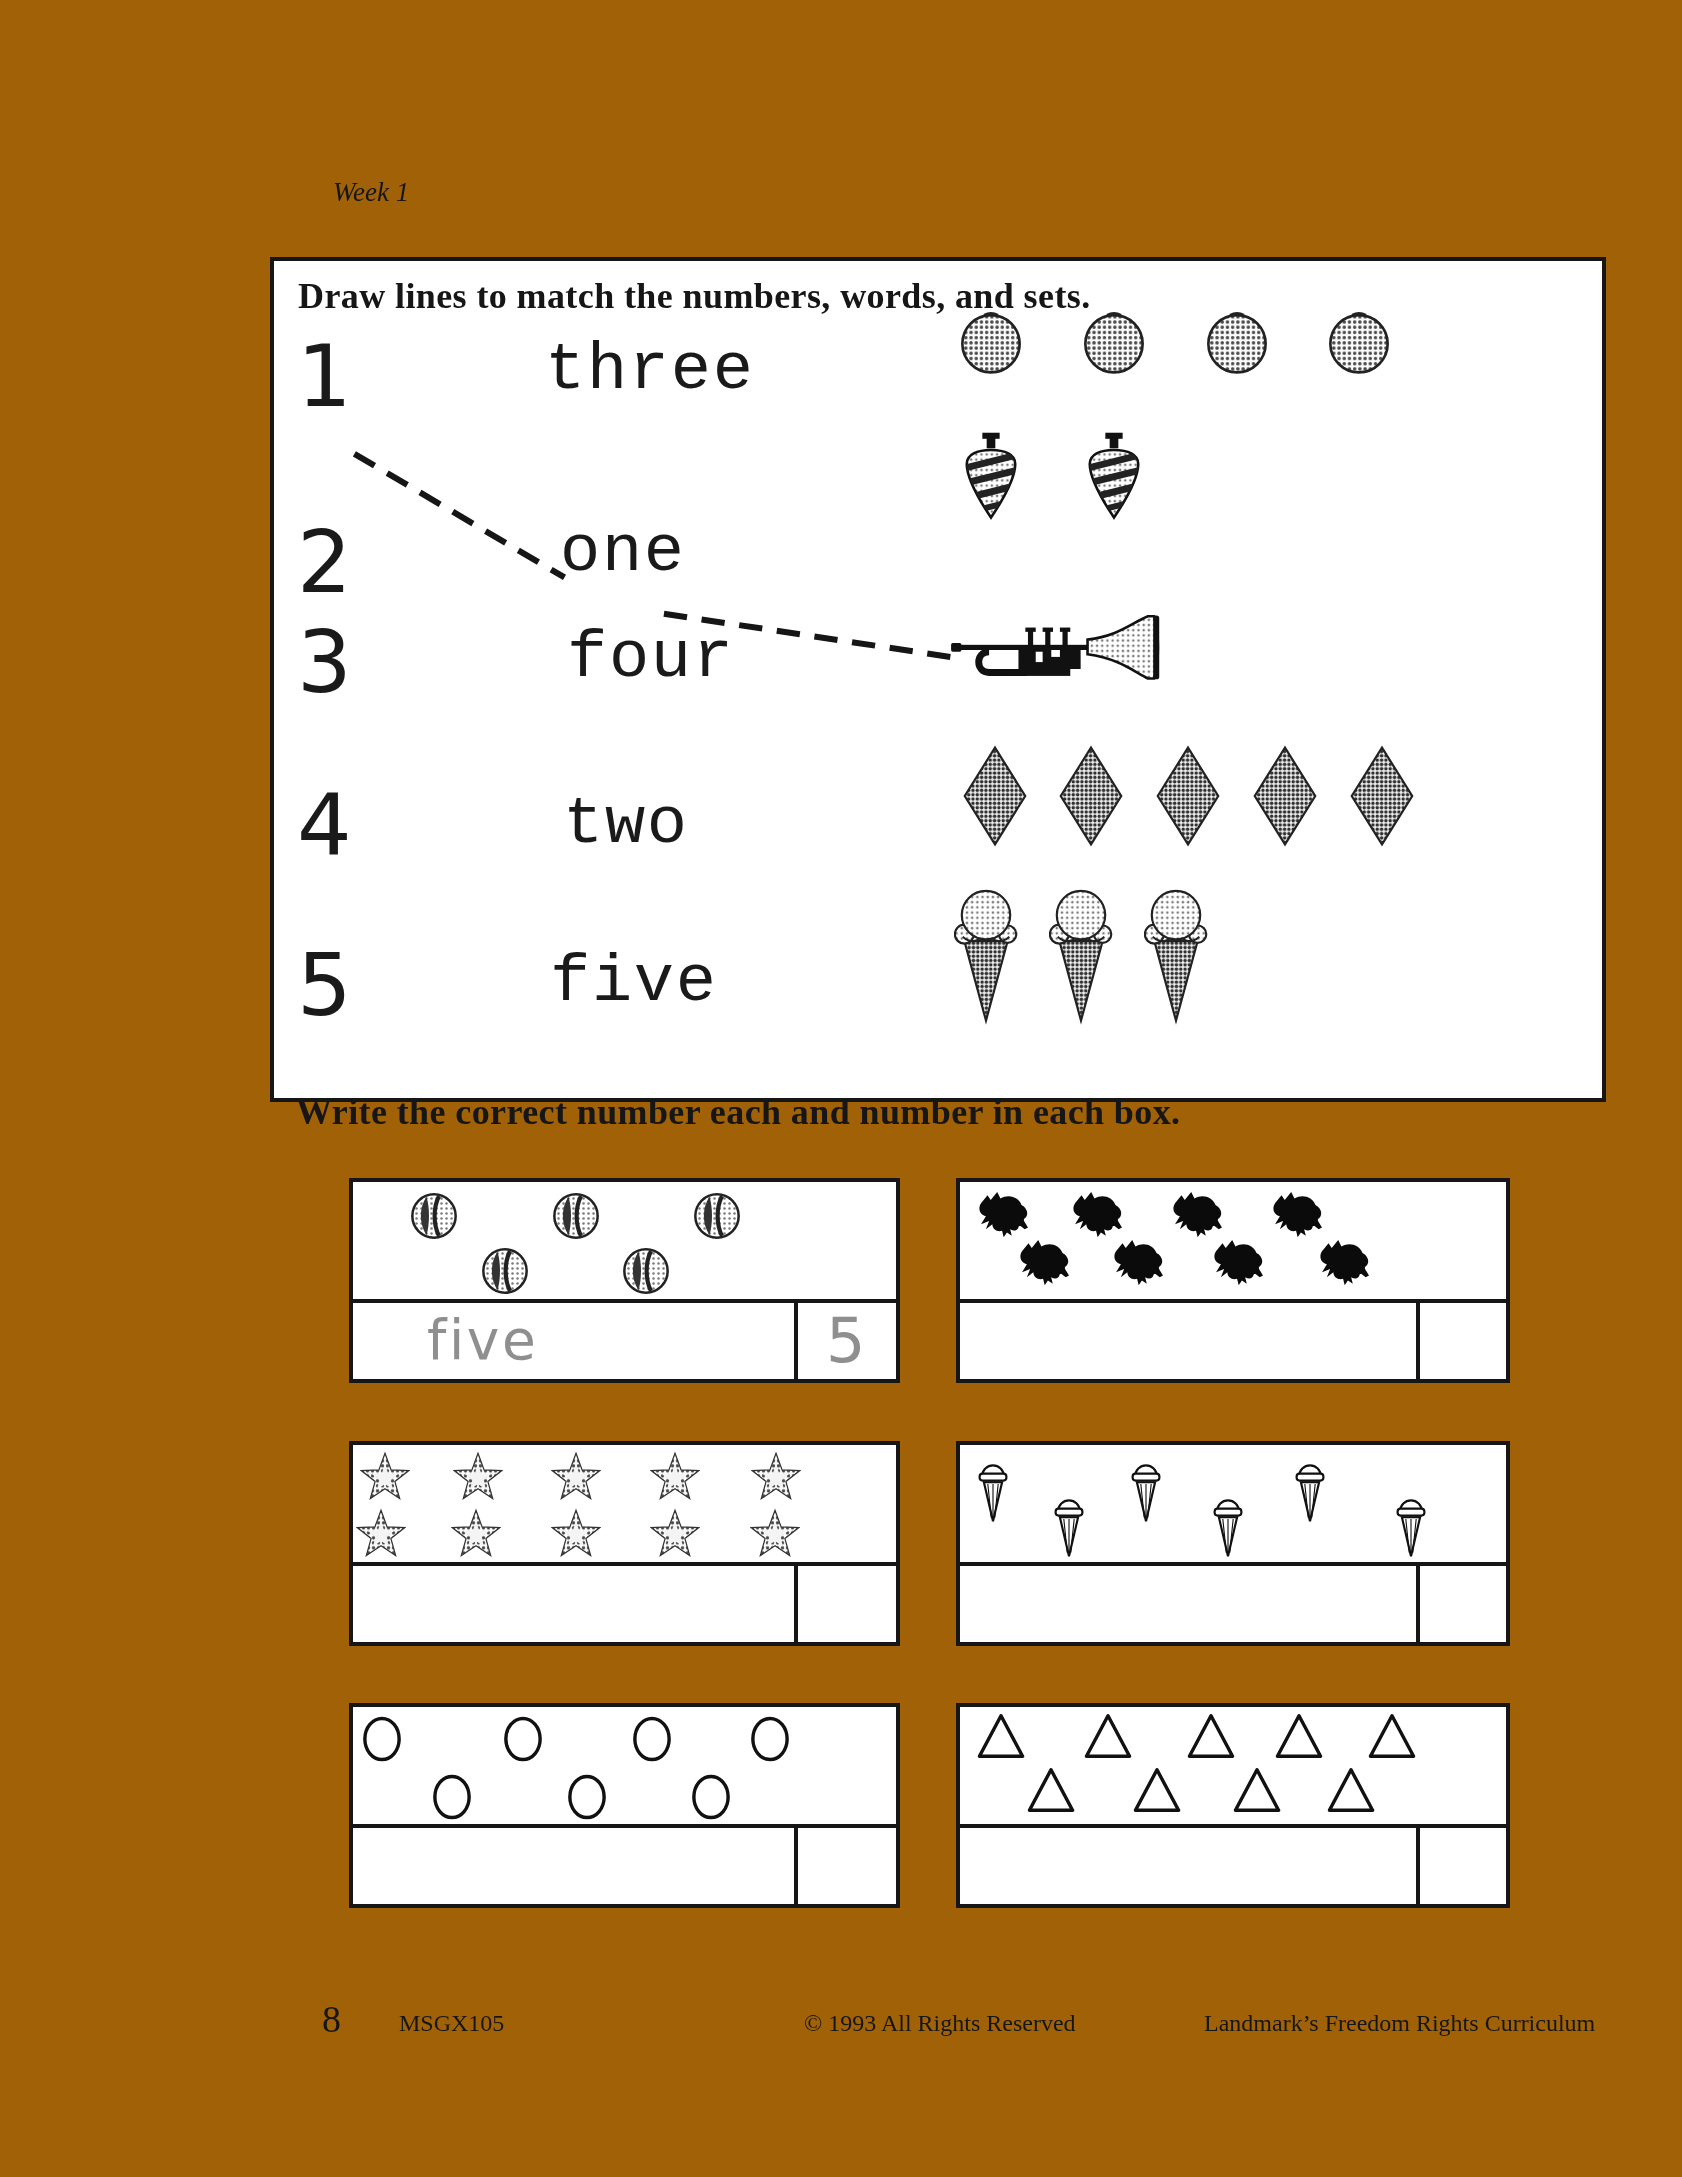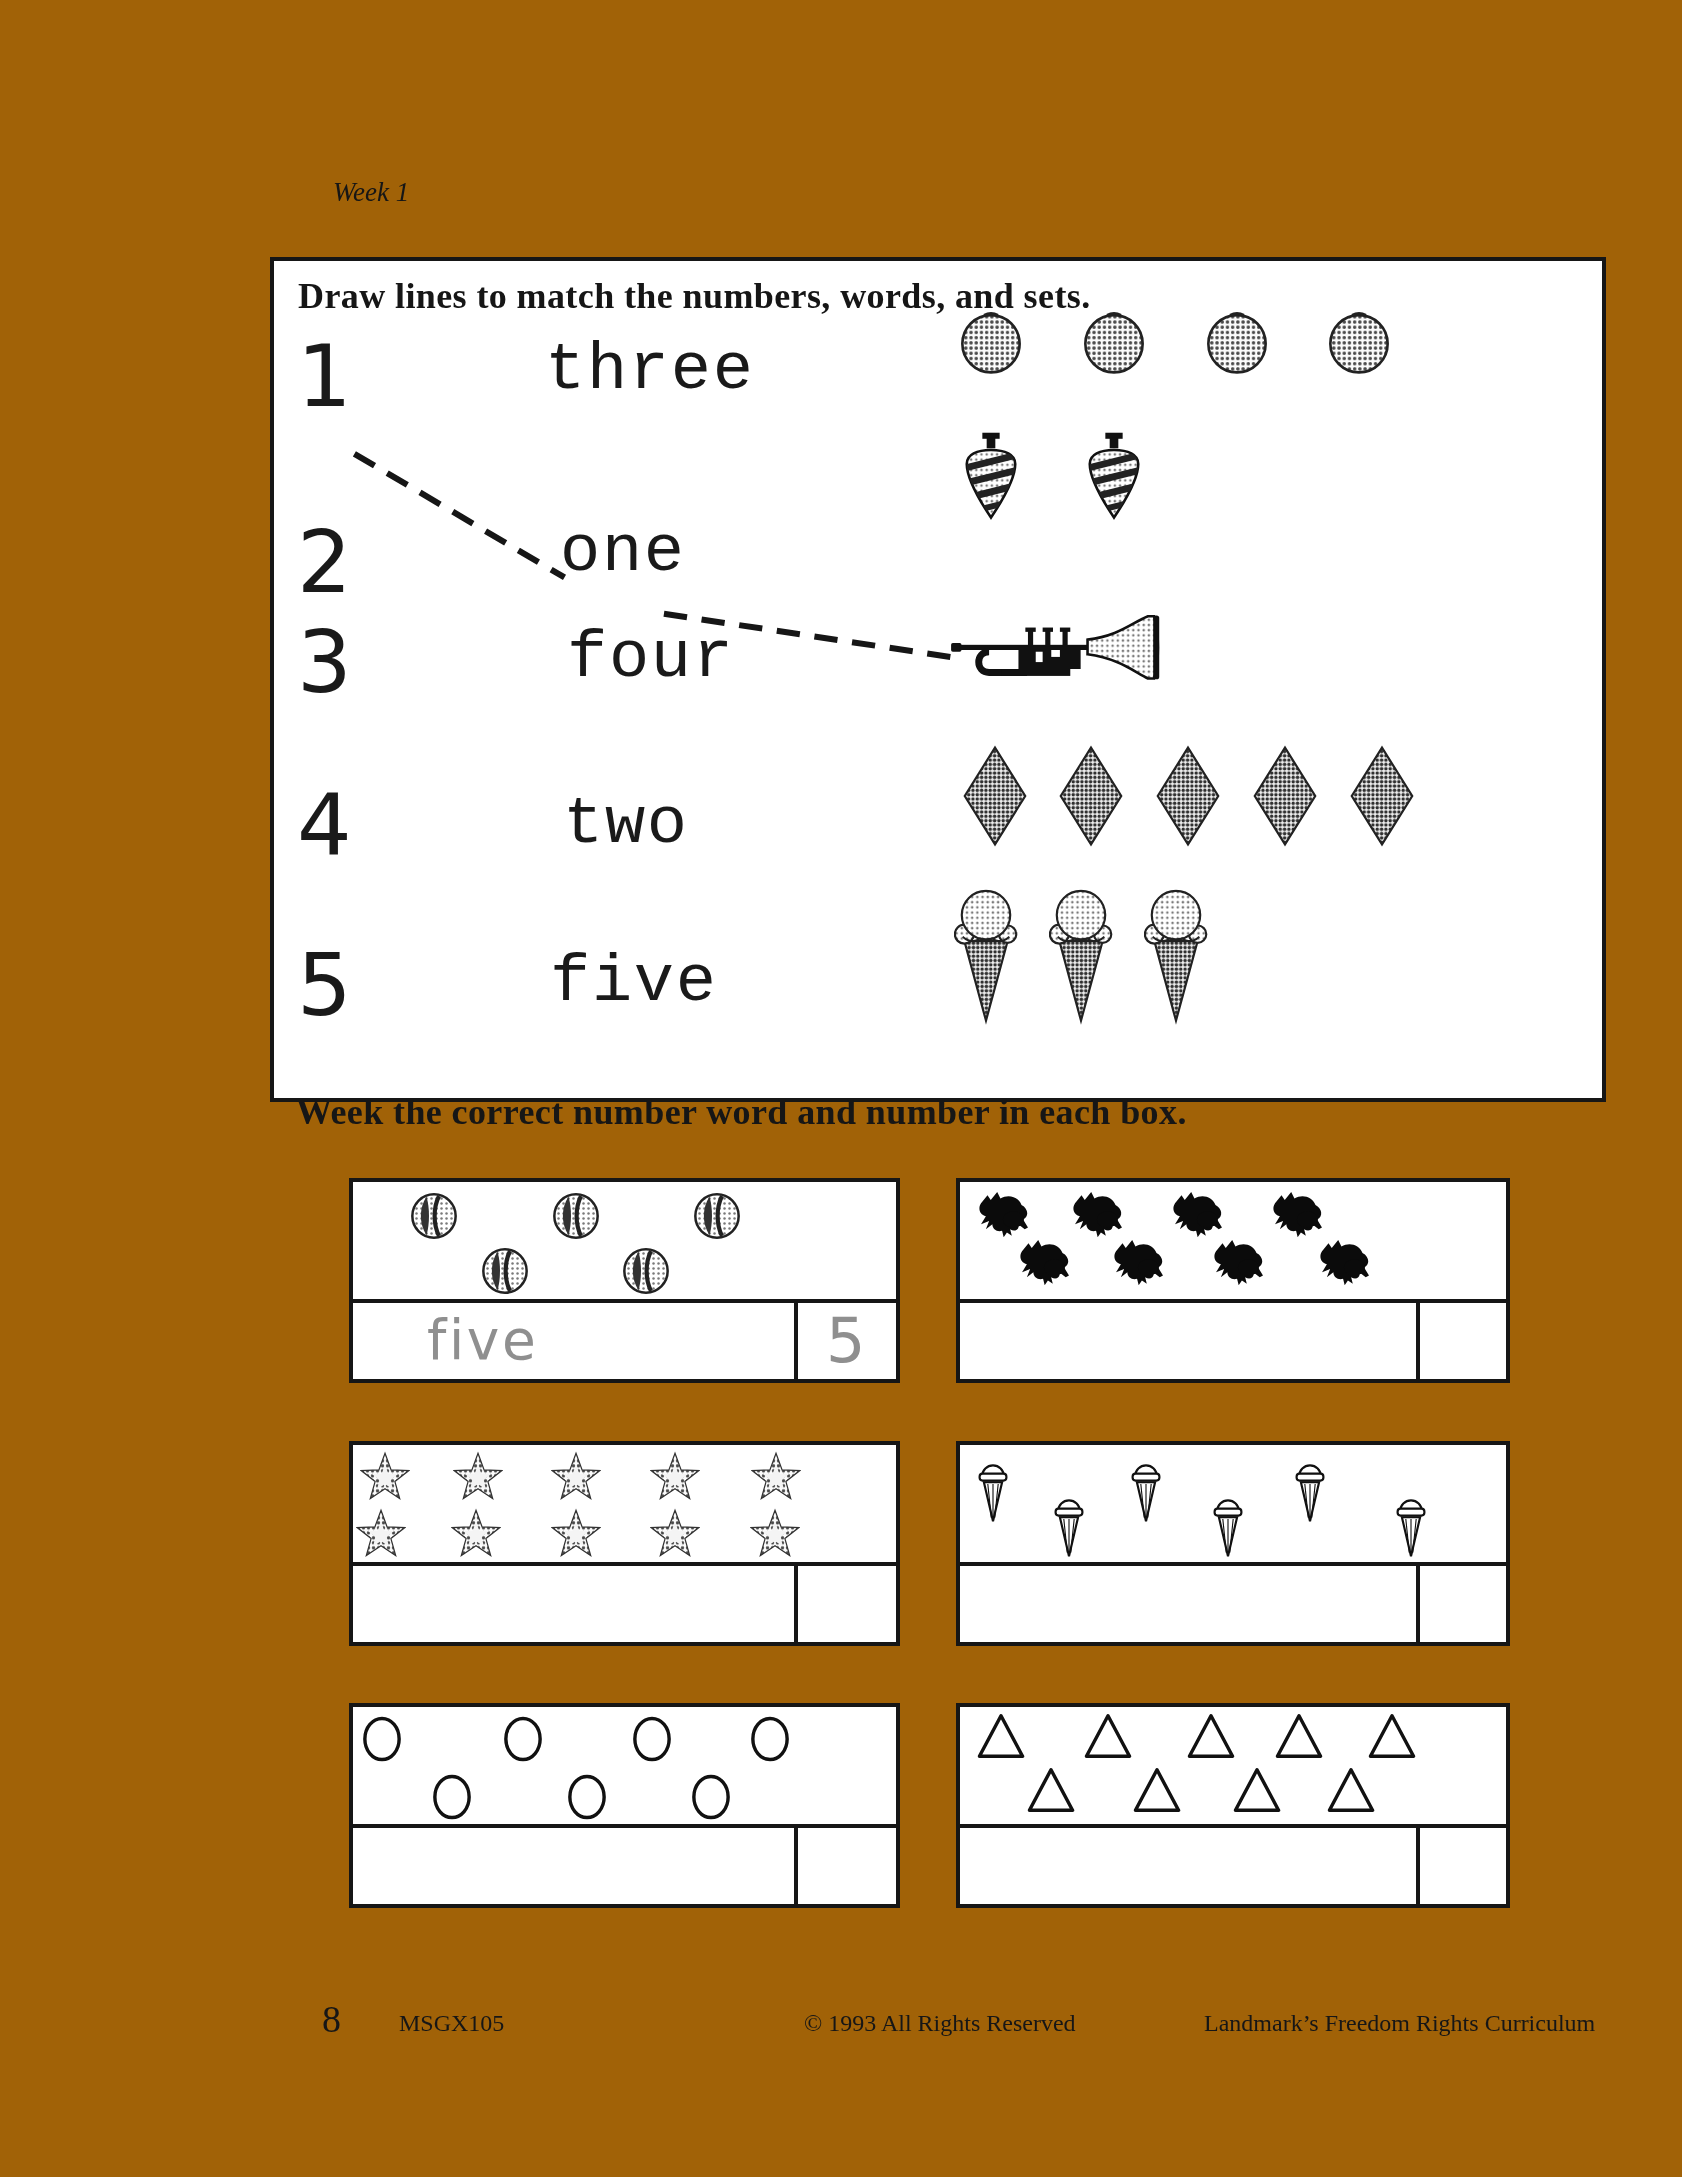--- a/index.html
+++ b/index.html
@@ -208,21 +208,21 @@
         <use href="#sym-cone-filled"></use>
       </svg>
     <svg class="shape" style="left:1049px;top:889px;" width="64" height="137" viewBox="0 0 74 158">
         <use href="#sym-cone-filled"></use>
       </svg>
     <svg class="shape" style="left:1144px;top:889px;" width="64" height="137" viewBox="0 0 74 158">
         <use href="#sym-cone-filled"></use>
       </svg>
   </div>
 
-  <div class="abs title" style="left:296px;top:1091px;">Week the correct number word and number in each box.</div>
+  <div class="abs title" style="left:296px;top:1091px;">Write the correct number each and number in each box.</div>
 
   <div class="cbox" style="left:349px;top:1178px;width:543px;height:197px;">
     <div class="strip">
       <div class="trace traceword">five</div>
       <div class="minibox mini-l">
         <div class="trace tracenum">5</div>
       </div>
     </div>
   </div>
   <svg class="shape" style="left:409px;top:1191px;" width="50" height="50" viewBox="0 0 58 58">

